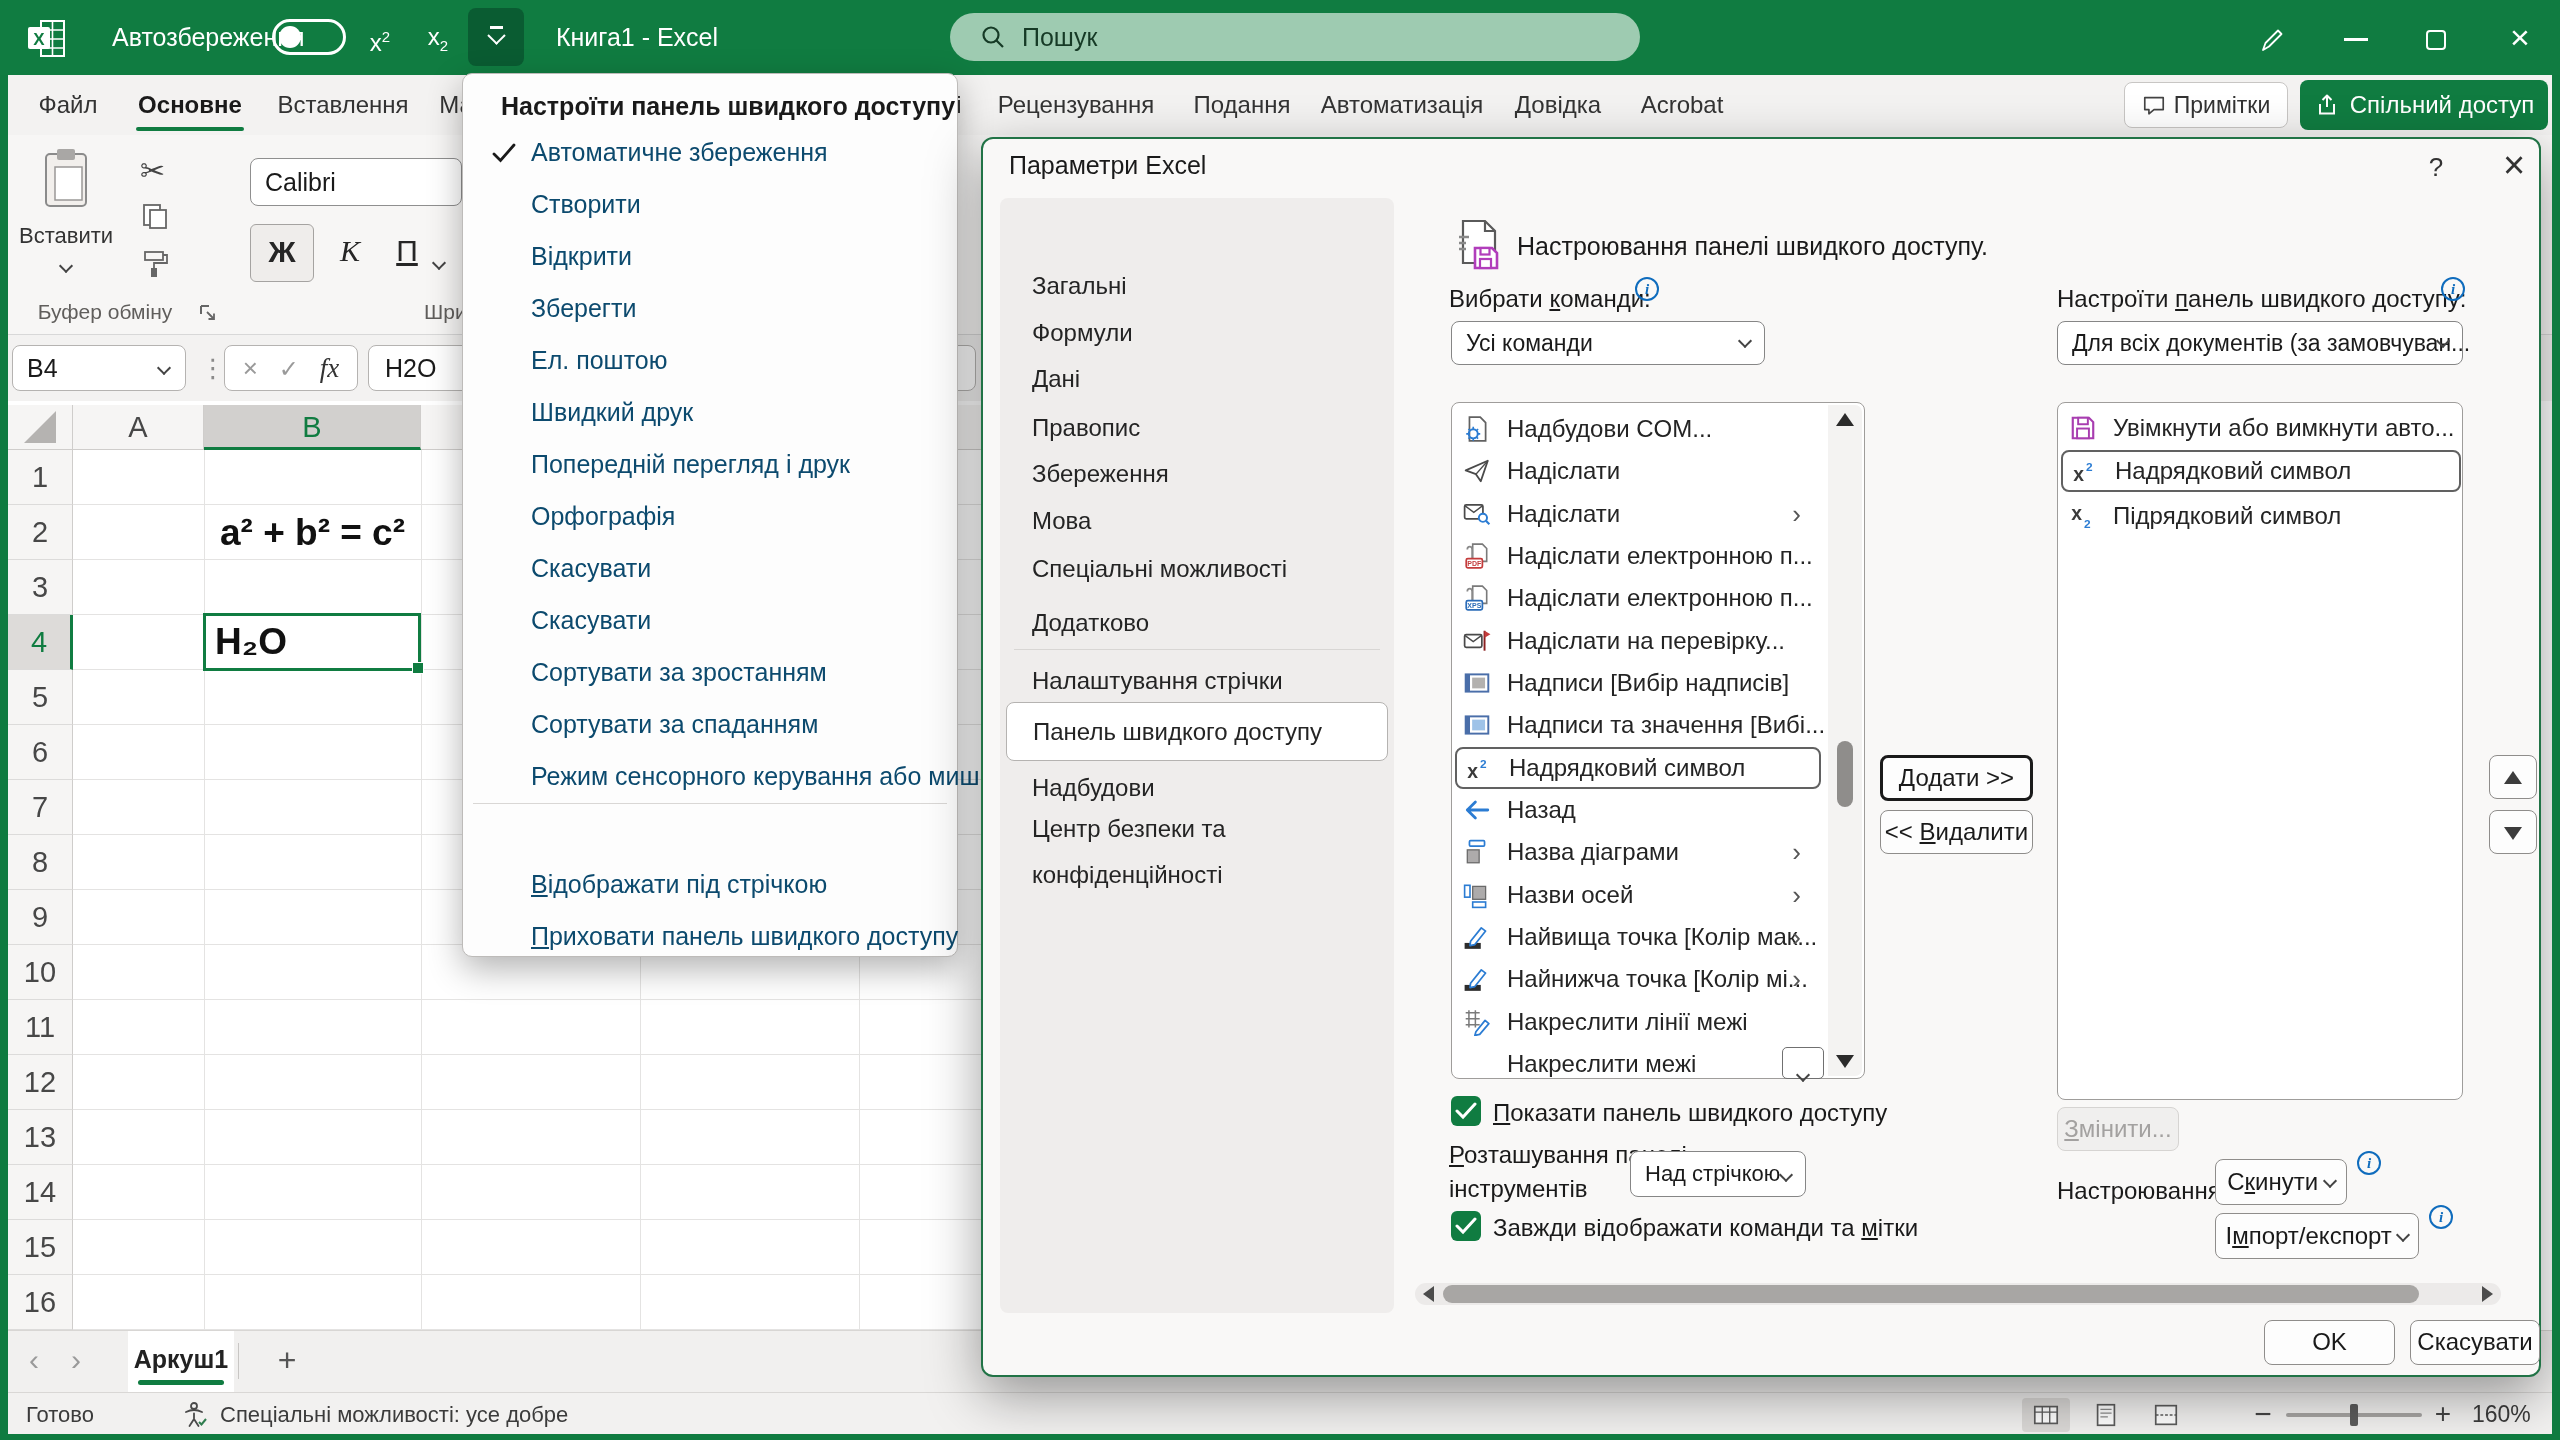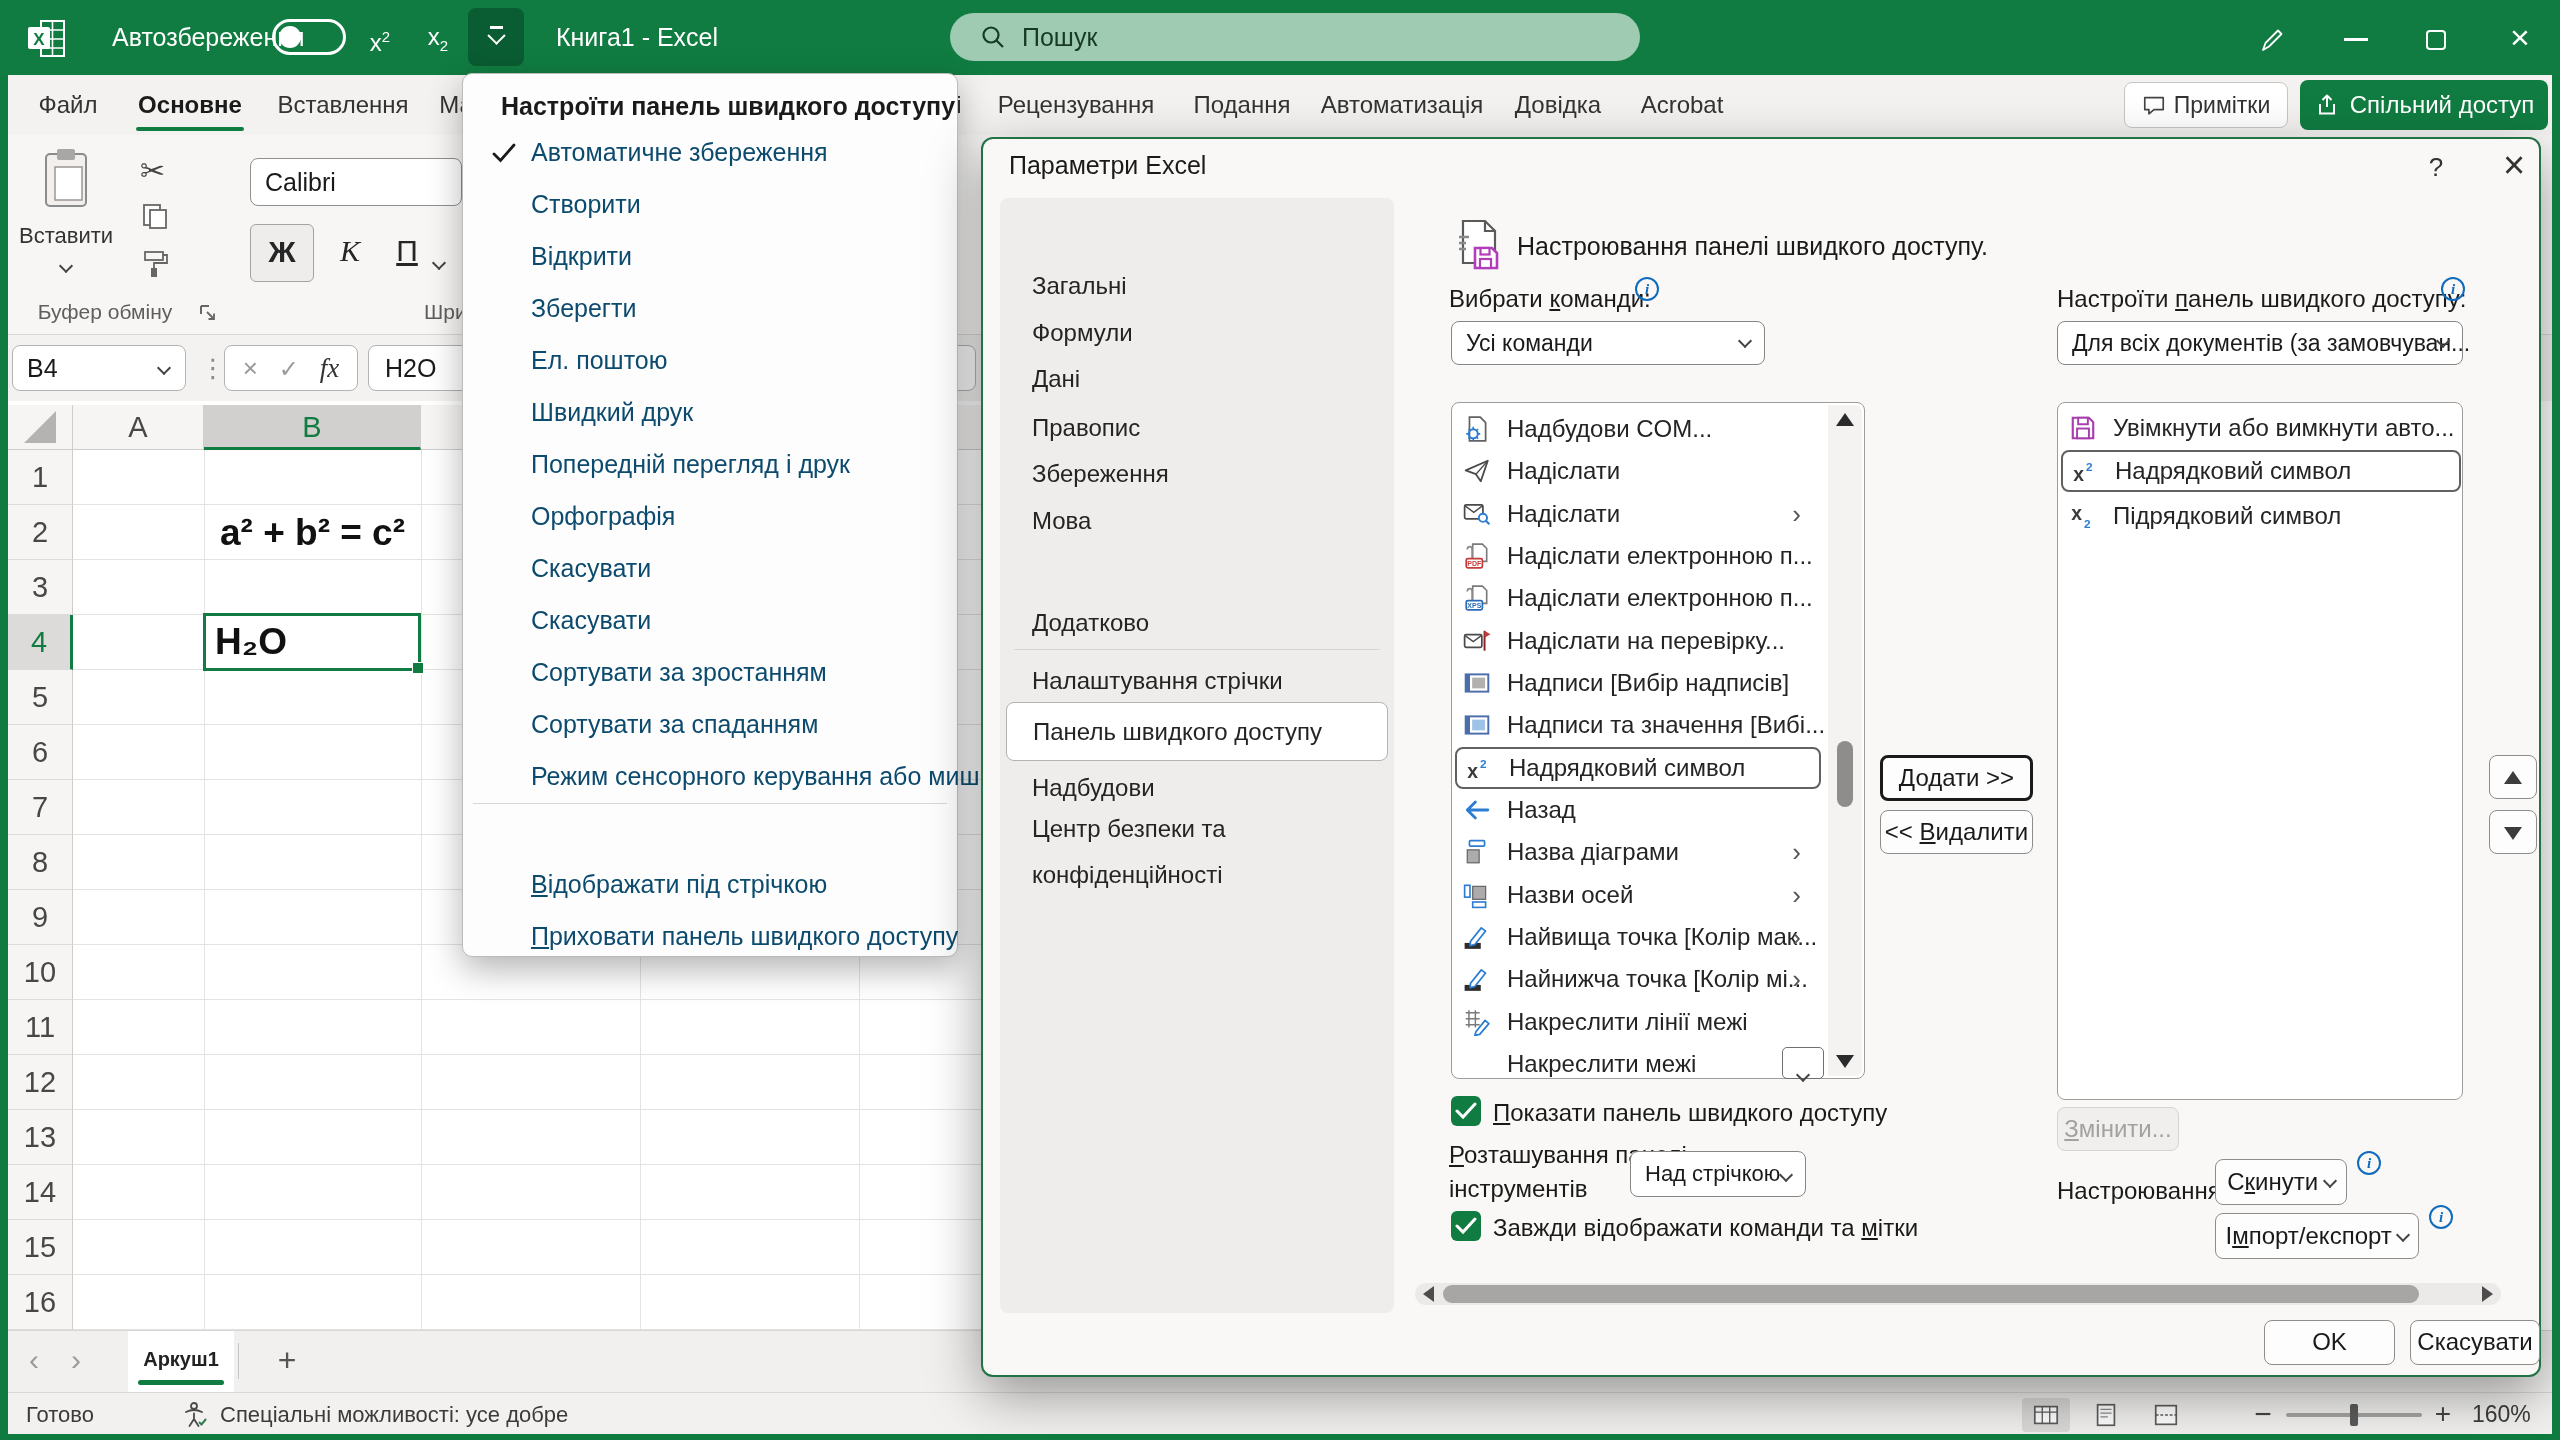--- a/index.html
+++ b/index.html
@@ -241,21 +241,21 @@
         <span style="position:absolute;left:9px;top:0;line-height:52px;font-weight:bold;font-size:37px;color:#111">H₂O</span>
         <div style="position:absolute;right:-6px;bottom:-6px;width:10px;height:10px;background:#107c41;border:1.5px solid #fff"></div>
       </div>
     </div>
   </div>
 
   <div class="abs sheettabs">
     <div class="abs" style="left:14px;top:0;width:40px;height:61px;line-height:58px;text-align:center;color:#9a9a9a;font-size:30px">‹</div>
     <div class="abs" style="left:56px;top:0;width:40px;height:61px;line-height:58px;text-align:center;color:#9a9a9a;font-size:30px">›</div>
     <div class="abs" style="left:128px;top:0;width:106px;height:61px;background:#fff;text-align:center">
-      <span style="line-height:56px;font-weight:bold;font-size:20px;color:#222">Аркуш1</span>
+      <span style="line-height:56px;font-weight:bold;font-size:25px;color:#222">Аркуш1</span>
       <div style="position:absolute;left:10px;right:10px;bottom:7px;height:5px;background:#107c41;border-radius:3px"></div>
     </div>
     <div class="abs" style="left:238px;top:12px;width:1px;height:36px;background:#c8c6c4"></div>
     <div class="abs" style="left:262px;top:0;width:50px;height:61px;line-height:58px;text-align:center;color:#555;font-size:32px">+</div>
   </div>
 
   <div class="abs statusbar">
     <span class="abs" style="left:26px;top:0;line-height:43px">Готово</span>
     <svg class="abs" style="left:182px;top:8px" width="28" height="28" viewBox="0 0 28 28">
       <circle cx="12" cy="5" r="3" fill="none" stroke="#4a4a4a" stroke-width="1.8"></circle>
@@ -347,20 +347,21 @@
     <div class="abs" style="left:1430px;top:8px;width:46px;height:40px;text-align:center;line-height:40px;font-size:26px;color:#333">?</div>
     <div class="abs" style="left:1508px;top:4px;width:46px;height:44px;text-align:center;line-height:44px;font-size:38px;color:#333">×</div>
 
     <div class="sidebar">
       <div class="sbitem" style="top:65px">Загальні</div>
       <div class="sbitem" style="top:112px">Формули</div>
       <div class="sbitem" style="top:158px">Дані</div>
       <div class="sbitem" style="top:253px">Збереження</div>
       <div class="sbitem" style="top:207px">Правопис</div>
       <div class="sbitem" style="top:300px">Мова</div>
+      <div class="sbitem" style="top:348px">Спеціальні можливості</div>
       <div class="sbitem" style="top:402px">Додатково</div>
       <div class="abs" style="left:14px;right:14px;top:451px;height:1px;background:#d8d6d4"></div>
       <div class="sbitem" style="top:460px">Налаштування стрічки</div>
       <div class="sbitem sel" style="top:504px">Панель швидкого доступу</div>
       <div class="sbitem" style="top:567px">Надбудови</div>
       <div class="sbitem" style="top:608px">Центр безпеки та конфіденційності</div>
     </div>
 
     <svg class="abs" style="left:466px;top:78px" width="56" height="56" viewBox="0 0 56 56">
       <path d="M14 4h22l10 10v32H14z" fill="#fff" stroke="#5a5a5a" stroke-width="2.2"></path>

